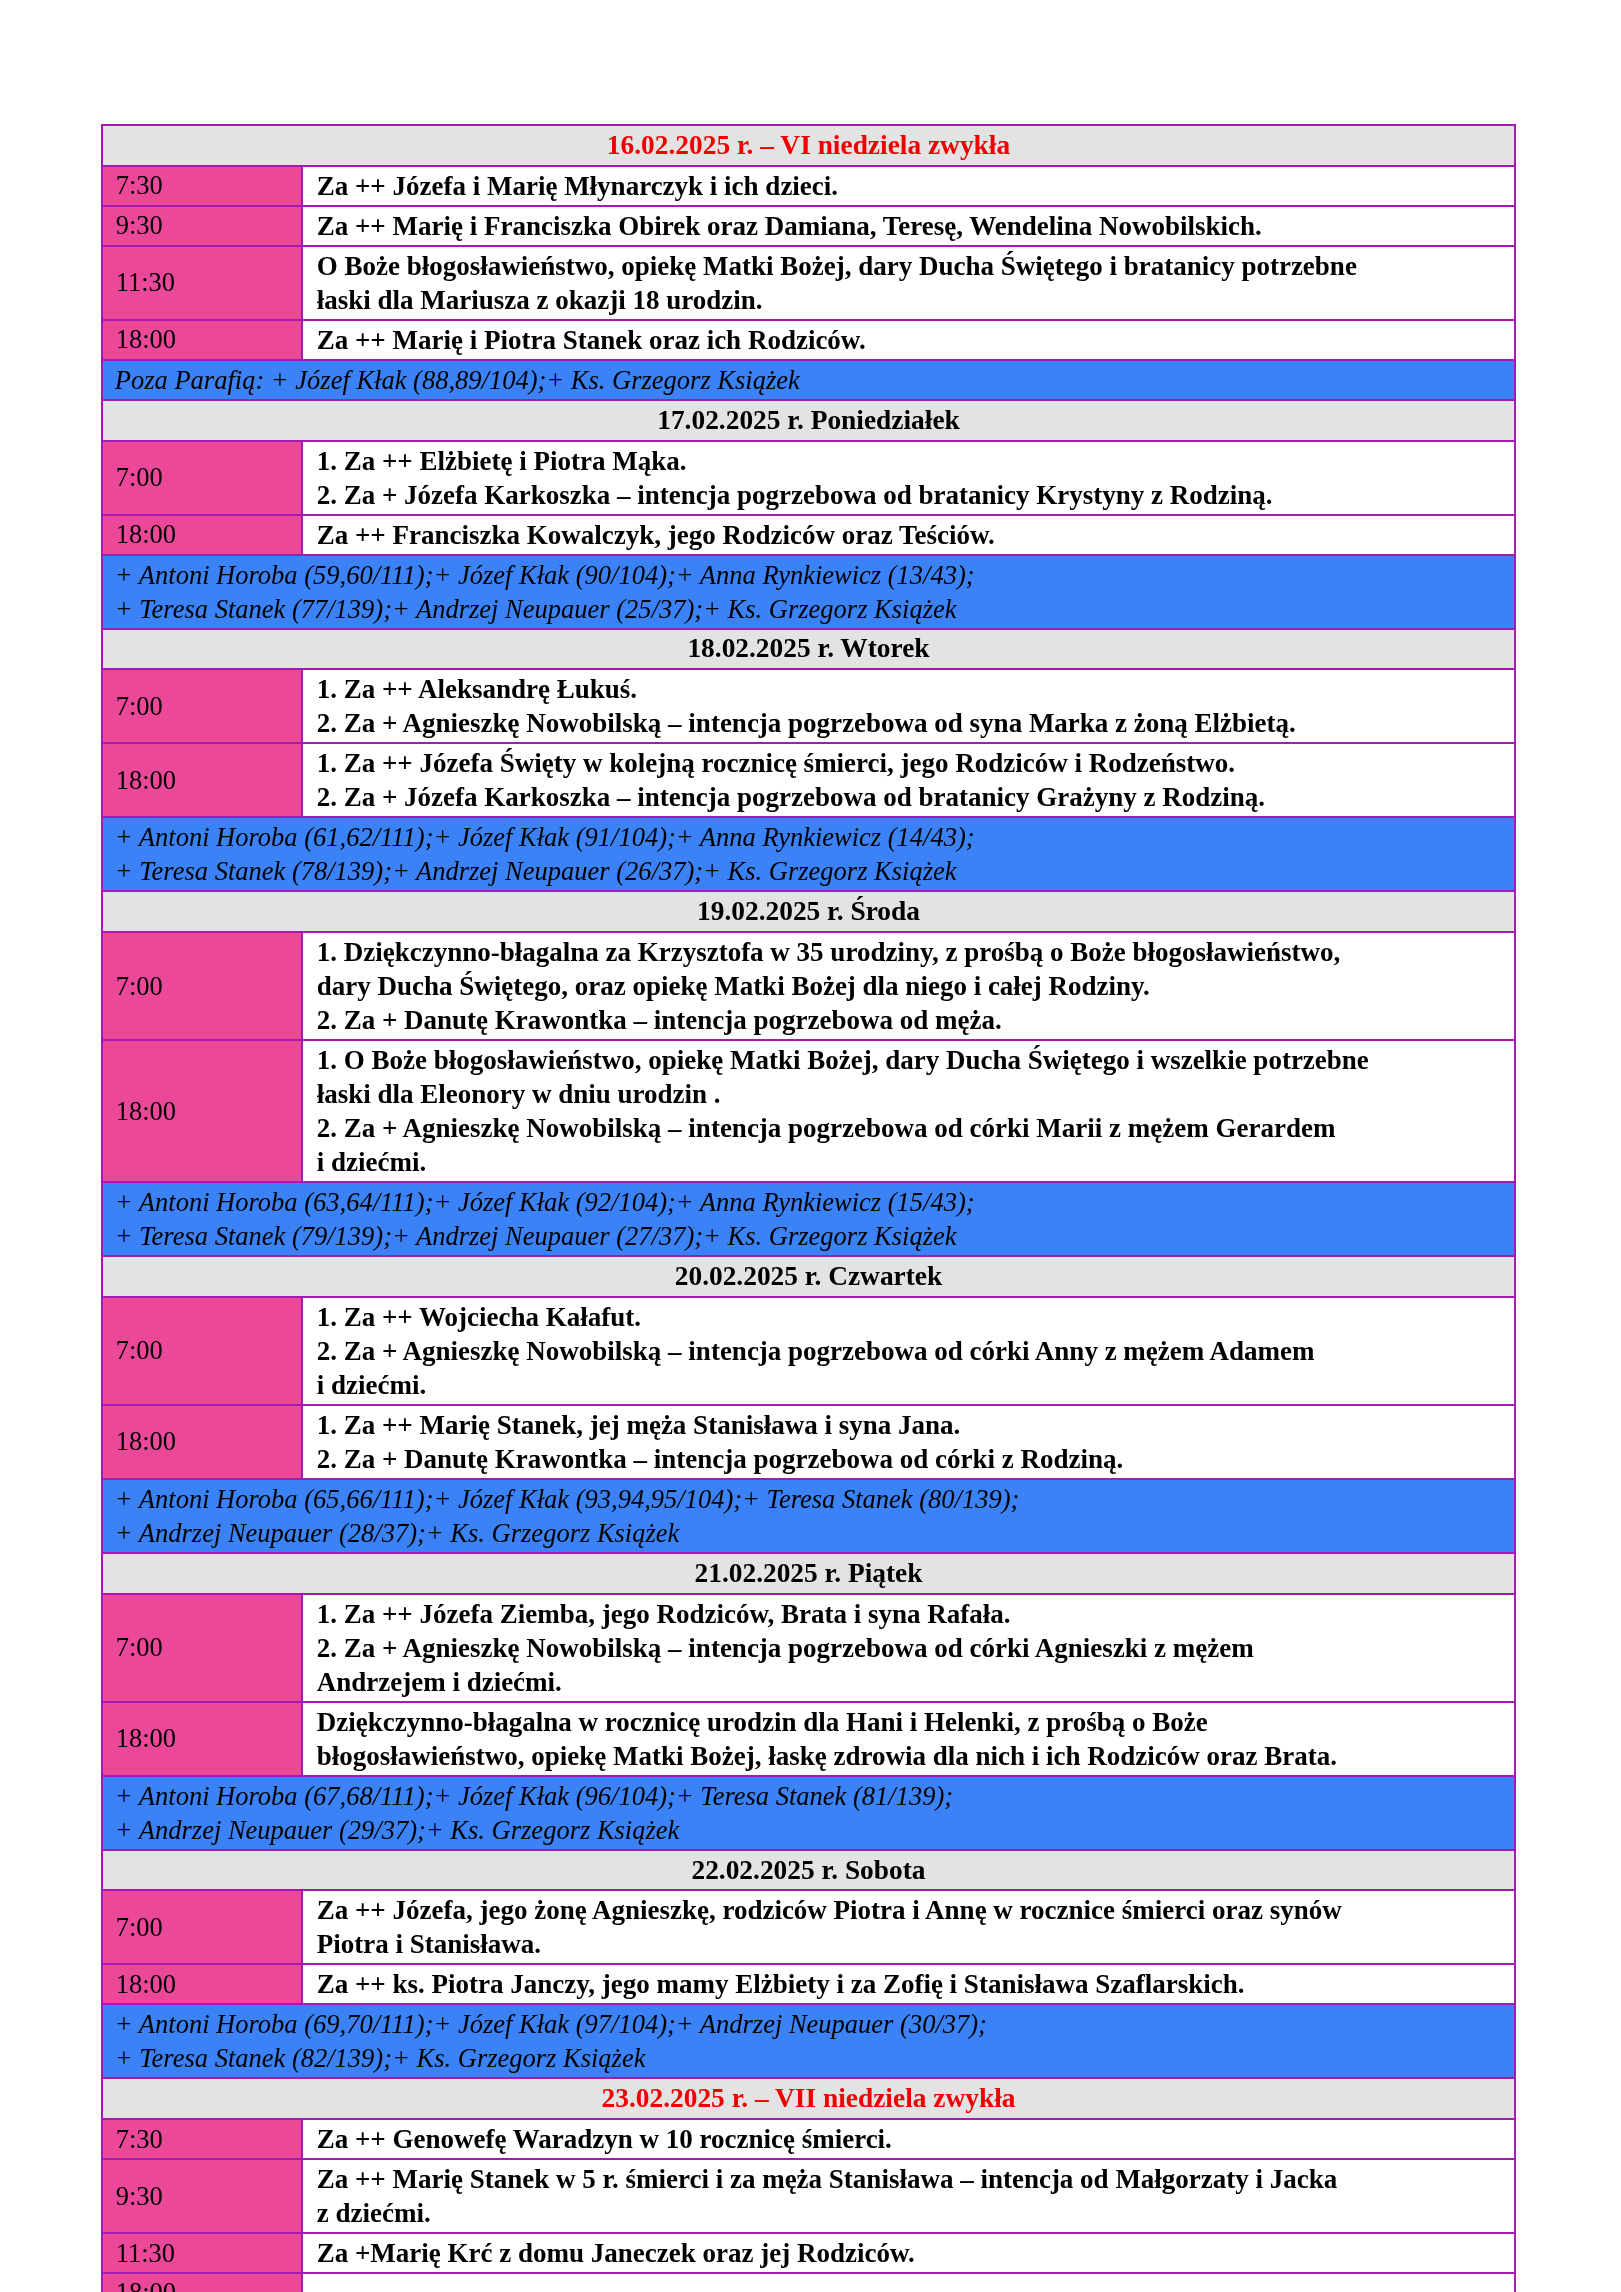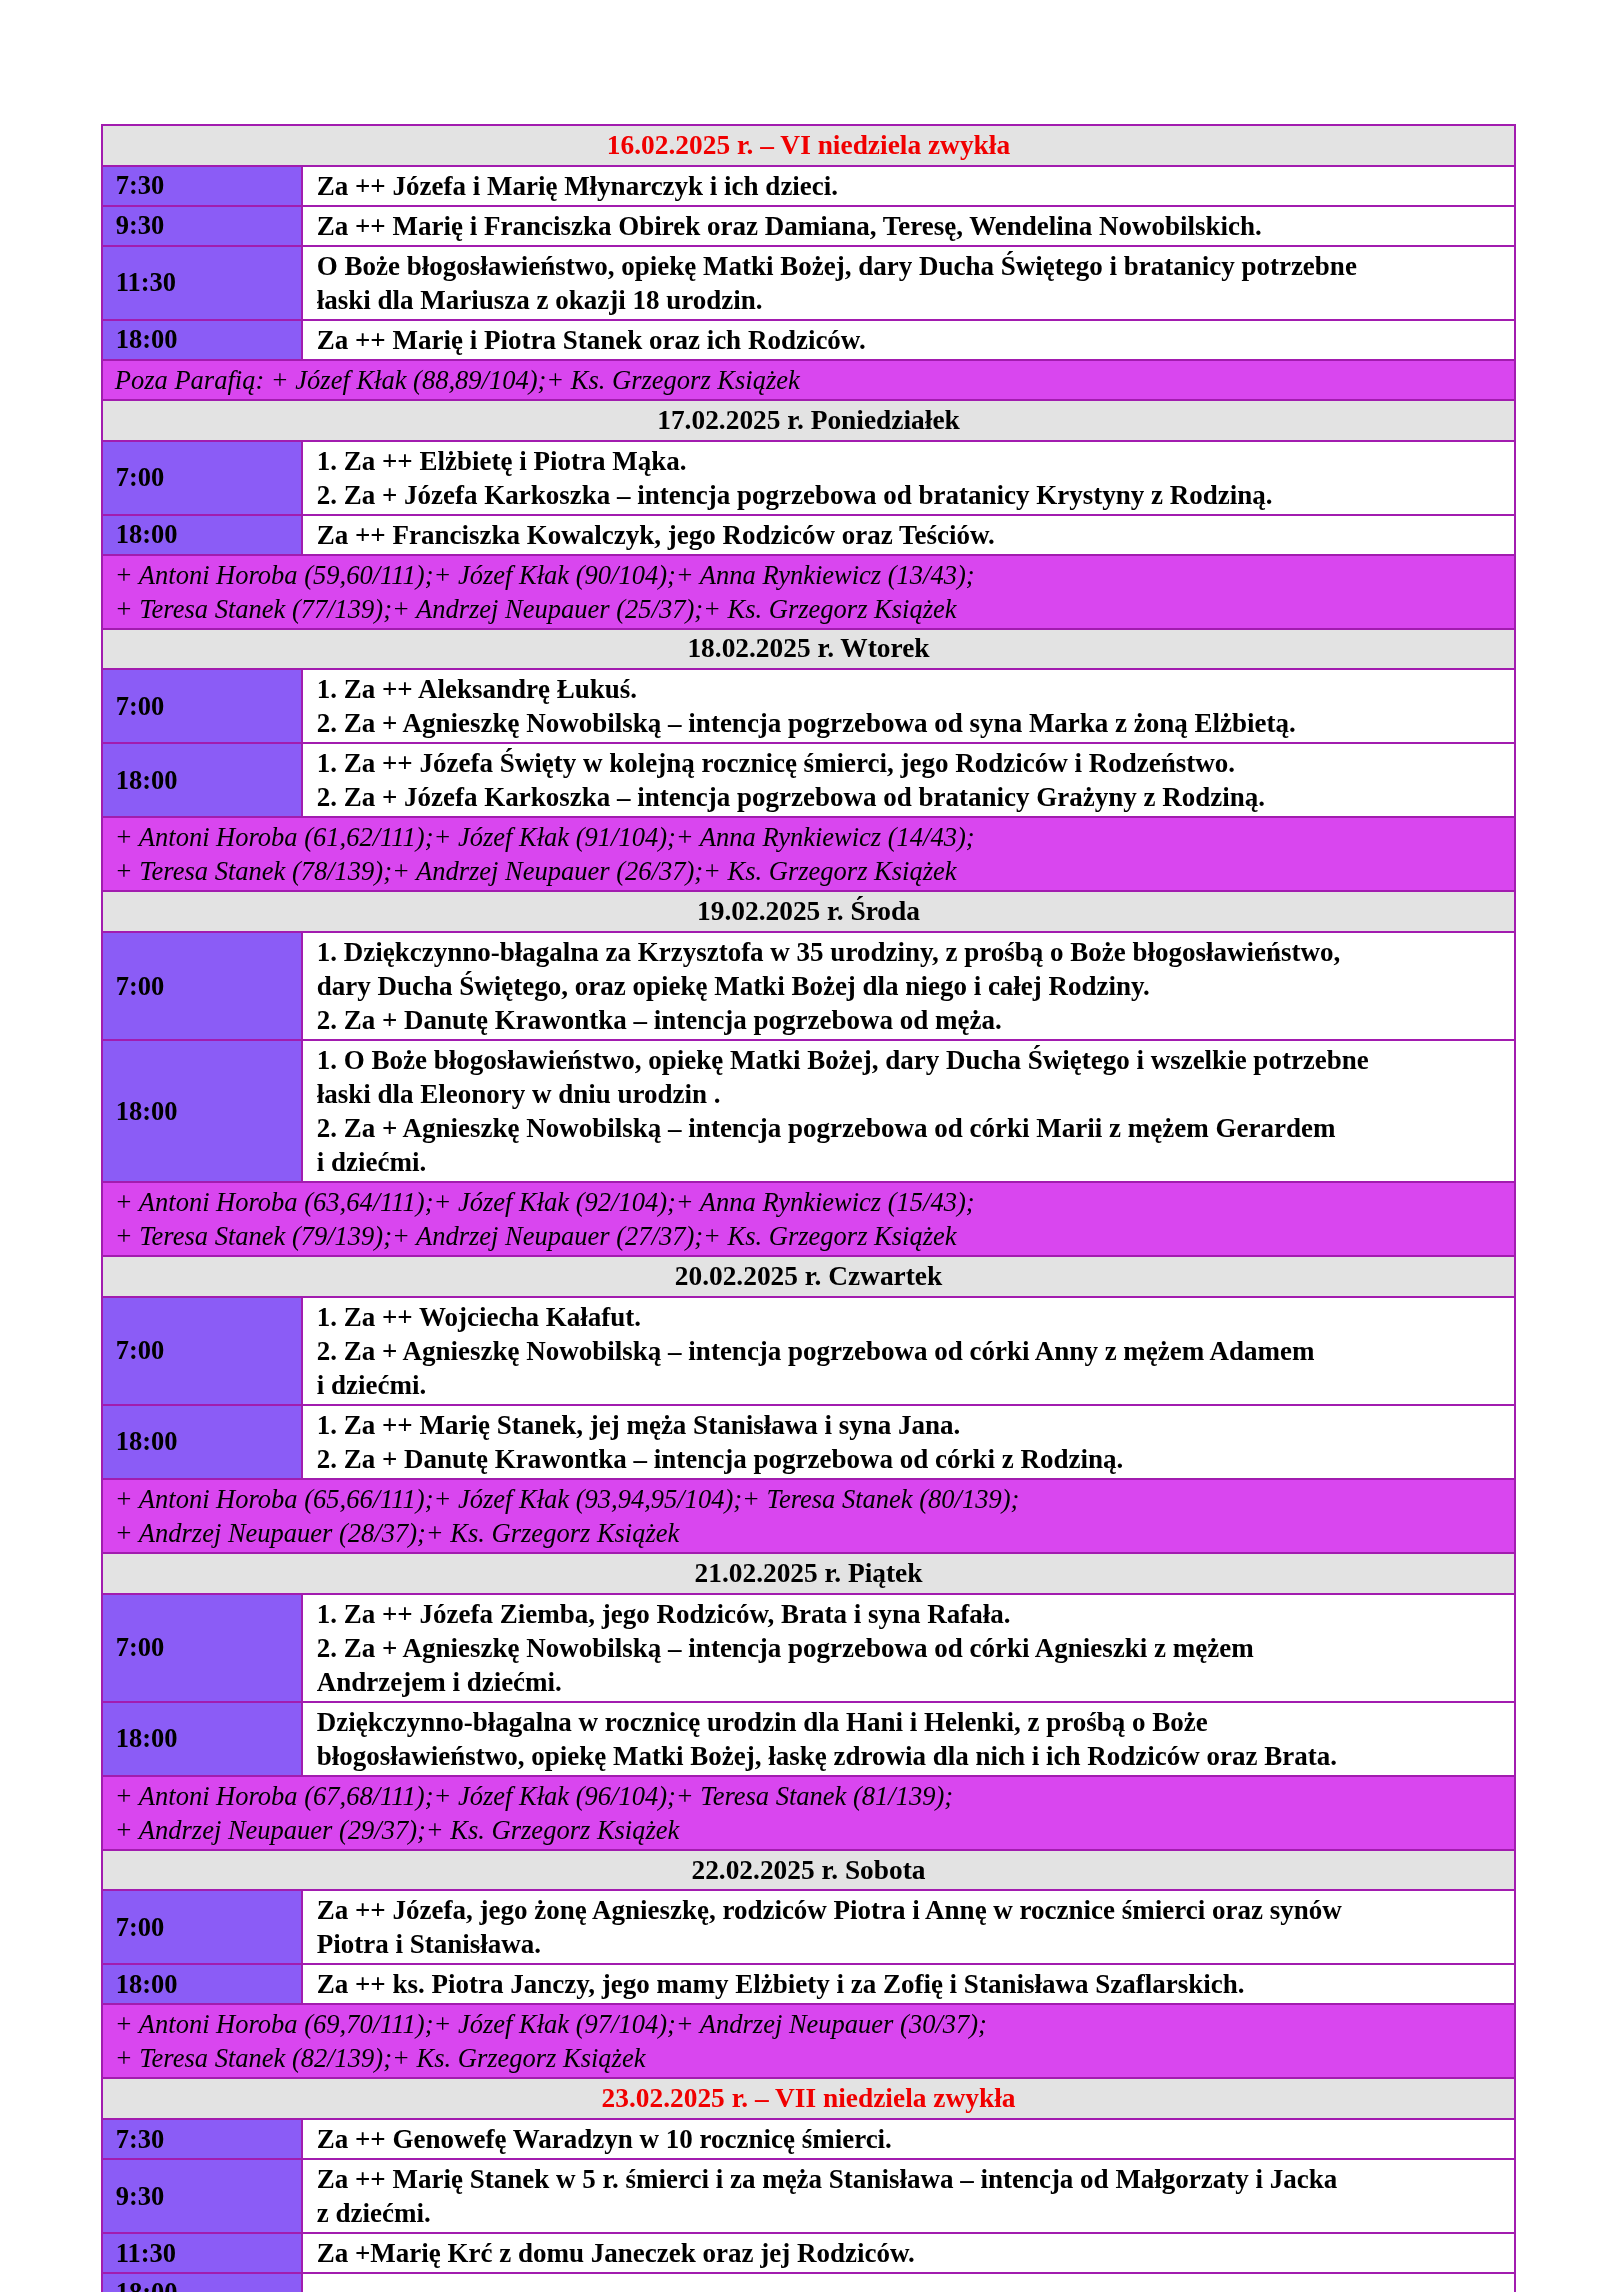--- a/index.html
+++ b/index.html
@@ -39,38 +39,38 @@
     text-align: center;
     font-weight: bold;
     font-size: 27.4px;
     line-height: 33px;
     padding: 2.9px 3.9px;
   }
   td.date-header.sunday {
     color: #f00000;
   }
   td.time-cell {
-    background: #8b5cf6;
-    font-weight: bold;
+    background: #ec4899;
+    font-weight: normal;
     font-size: 26.5px;
     line-height: 33px;
     padding: 2px 3.9px 2px 12.7px;
   }
   td.intent-cell {
     background: #ffffff;
     font-weight: bold;
     font-size: 27px;
     padding: 2px 9.8px 2px 13.7px;
   }
   td.intent-cell .line {
     line-height: 34px;
     white-space: nowrap;
   }
   td.note-cell {
-    background: #d946ef;
+    background: #3b82f6;
     font-style: italic;
     font-weight: normal;
     font-size: 26.5px;
     padding: 2px 9.8px 2px 11.8px;
     margin-left: 25px;
   }
   td.note-cell .line {
     line-height: 34px;
     white-space: nowrap;
   }

